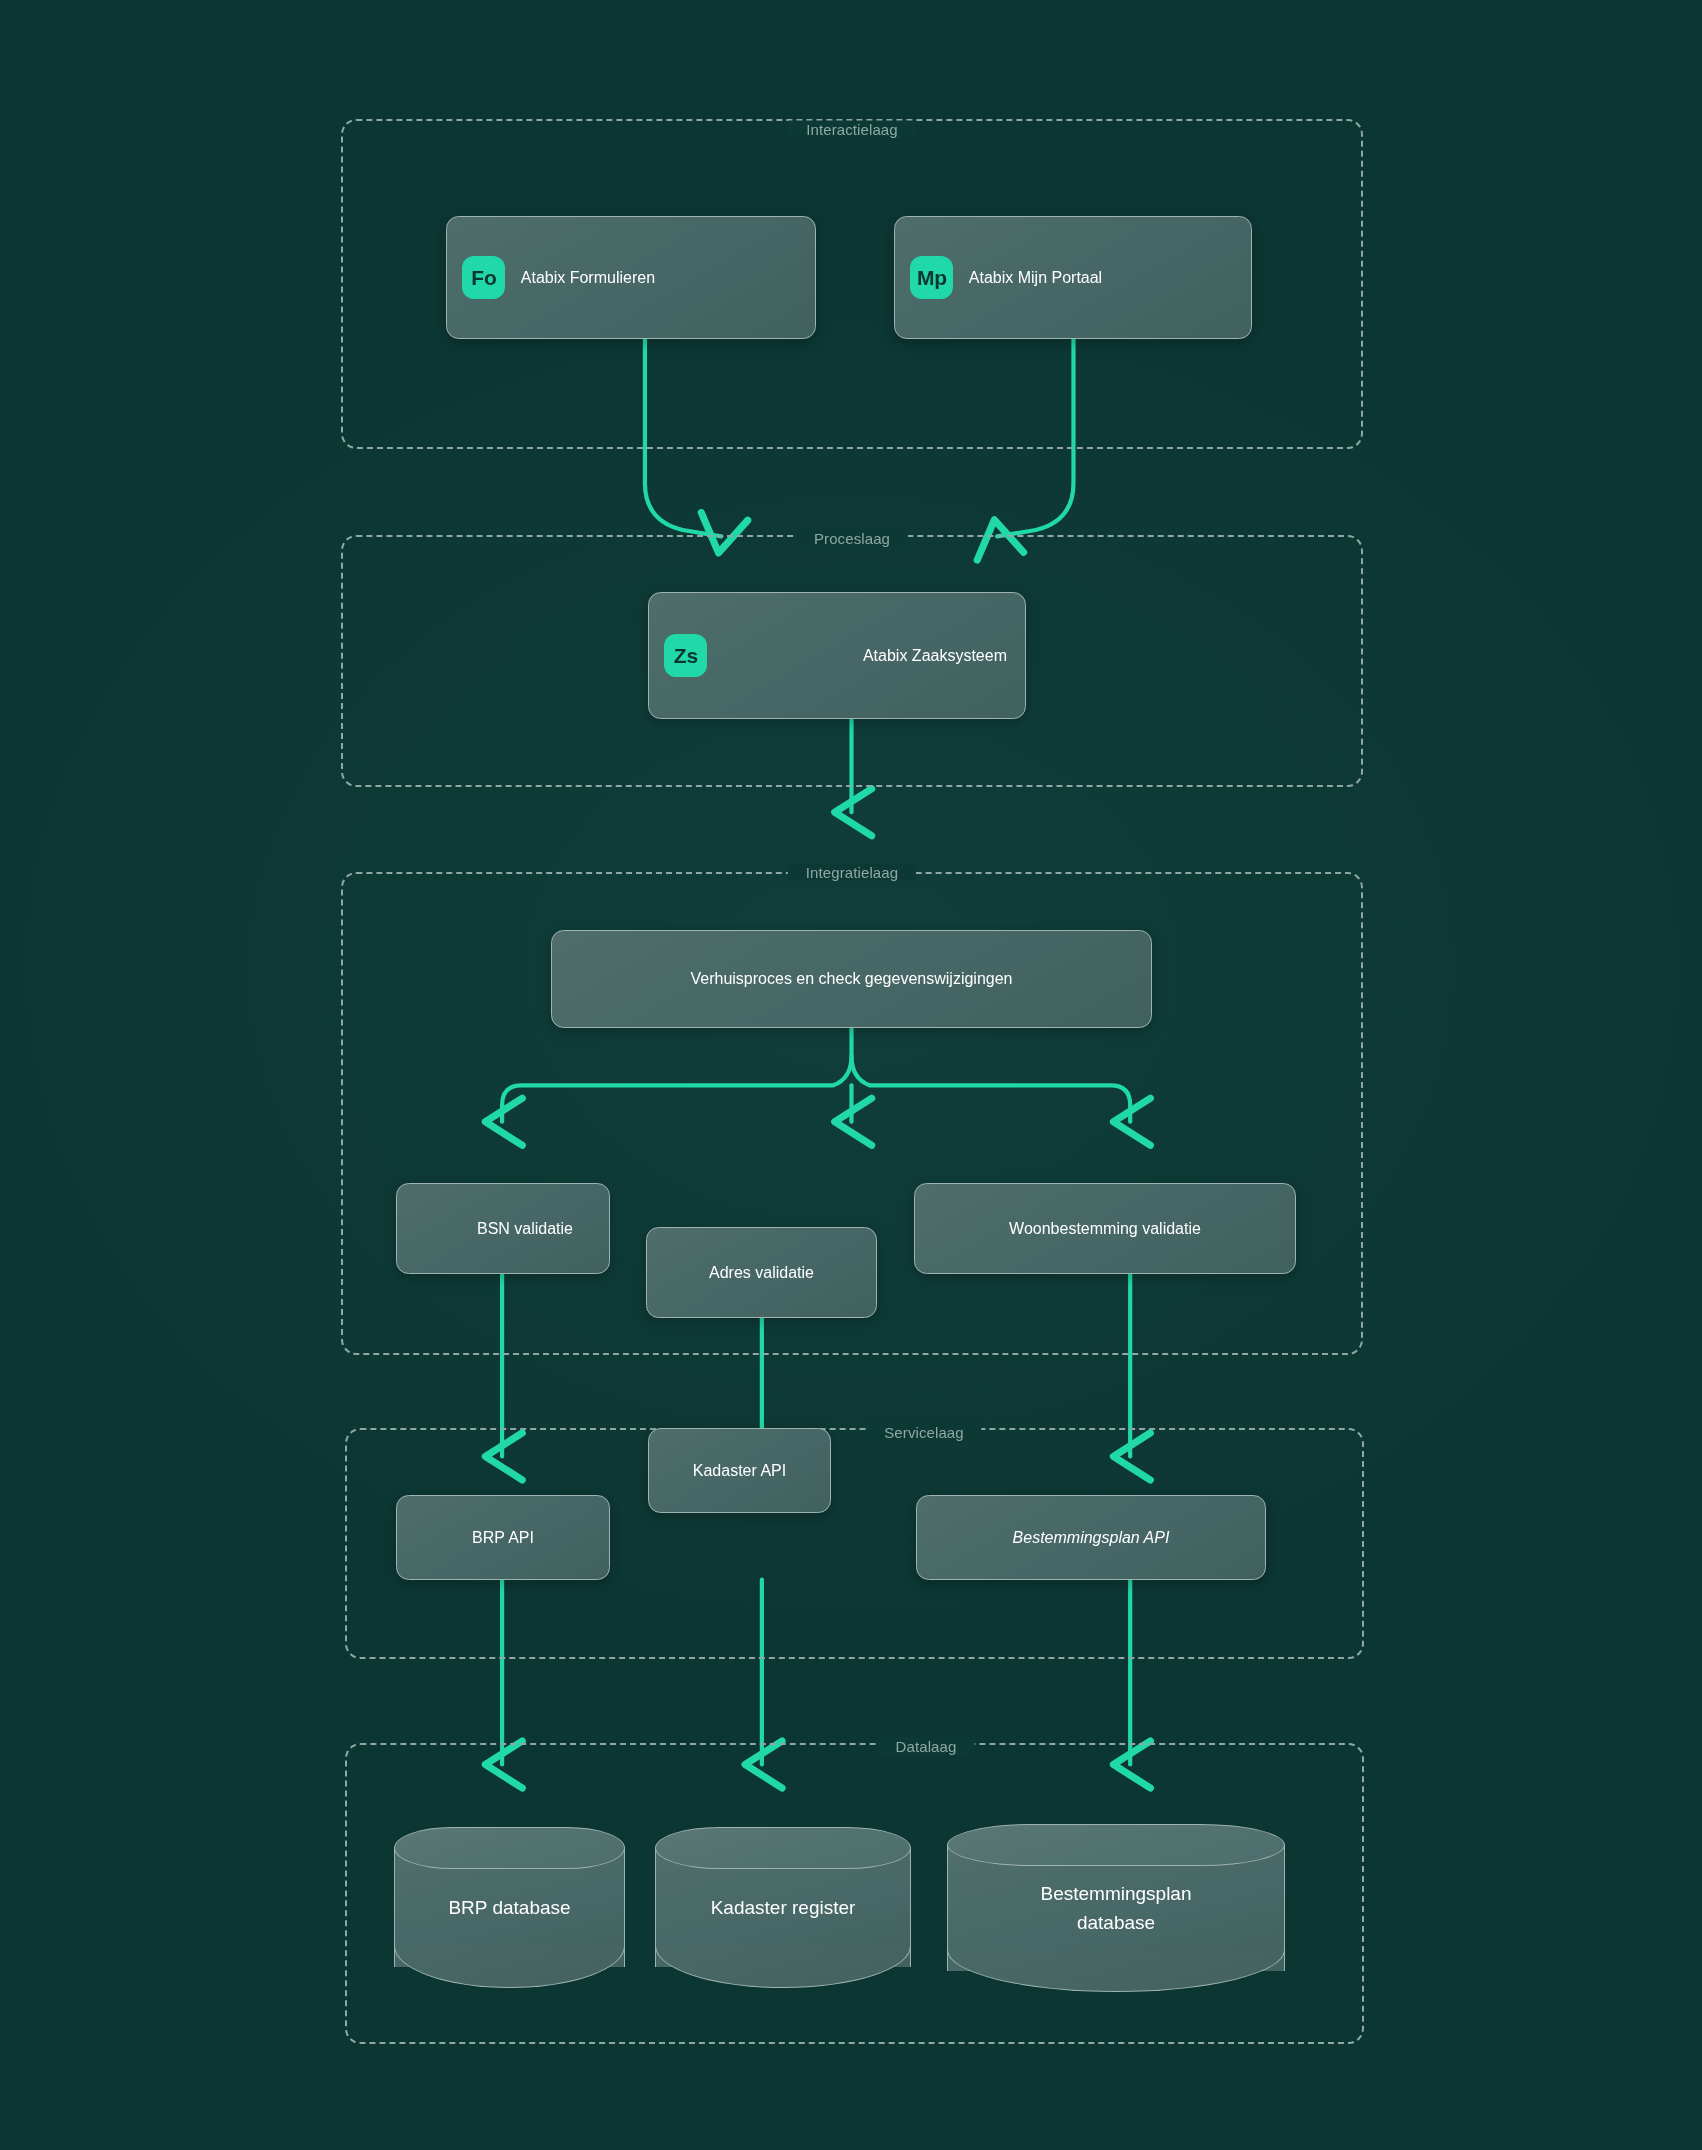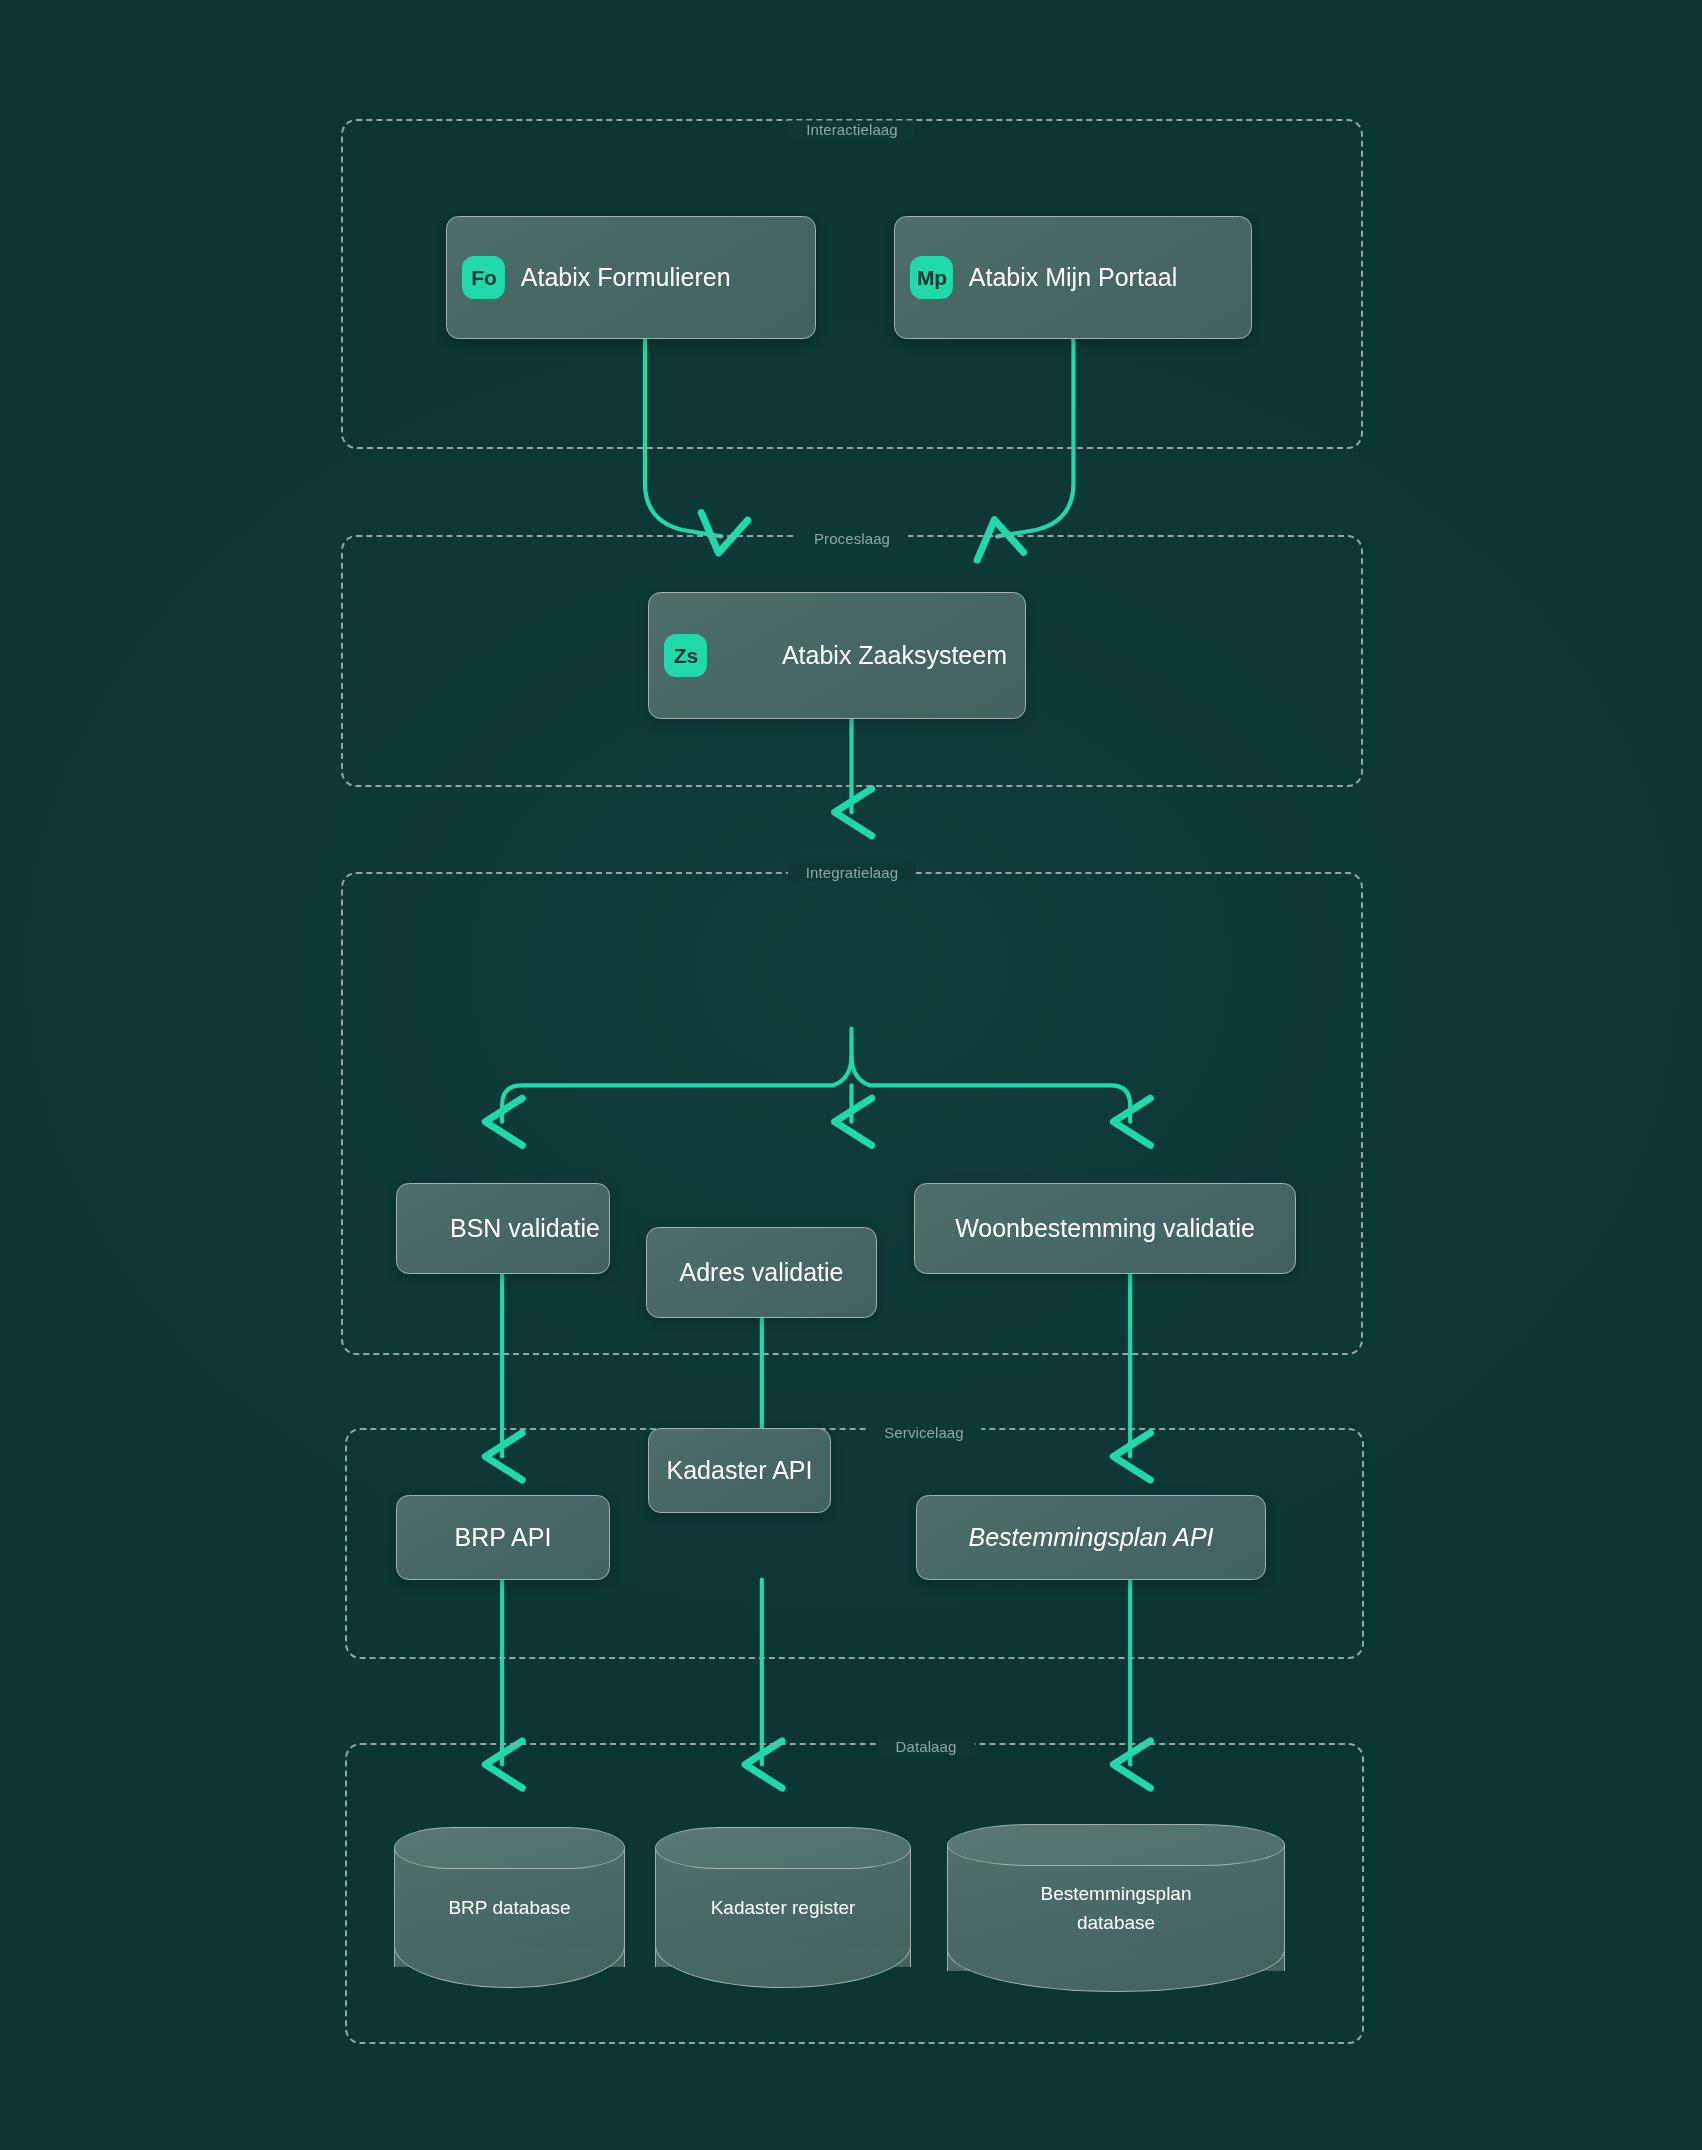--- a/index.html
+++ b/index.html
@@ -45,21 +45,21 @@
     display: flex;
     align-items: center;
     justify-content: center;
     background: linear-gradient(150deg, #4e6d6b 0%, #466765 55%, #41615f 100%);
     border: 1.4px solid #9fb3b0;
     border-radius: 12.6px;
     color: #ffffff;
     box-shadow: 0 3.5px 11.2px rgba(0,0,0,0.22);
   }
   .node .label {
-    font-size: 25px;
+    font-size: 16px;
     font-weight: 400;
     color: #ffffff;
     text-align: center;
     line-height: 1.35;
     white-space: nowrap;
   }
   .node.app { padding: 0 18px 0 15.4px; gap: 15.4px; justify-content: flex-start; }
   .badge {
     flex: 0 0 auto;
     width: 43px;
@@ -177,20 +177,23 @@
   <div class="layer-label" style="left:852px; top:538px;">Proceslaag</div>
 
   <div class="node app" style="left:648px; top:592px; width:378px; height:127px;justify-content:space-between;">
     <span class="badge">Zs</span>
     <span class="label">Atabix Zaaksysteem</span>
   </div>
 
   <div class="layer" style="left:341px; top:872px; width:1022px; height:483px;"></div>
   <div class="layer-label" style="left:852px; top:872px;">Integratielaag</div>
 
+  <div class="node" style="left:551px; top:930px; width:601px; height:98px;">
+    <span class="label">Verhuisproces en check gegevenswijzigingen</span>
+  </div>
 
   <div class="node" style="left:396px; top:1183px; width:214px; height:91px;padding-left:44px;">
     <span class="label">BSN validatie</span>
   </div>
 
   <div class="node" style="left:646px; top:1183px; width:231px; height:91px;margin-top:44px;">
     <span class="label">Adres validatie</span>
   </div>
 
   <div class="node" style="left:914px; top:1183px; width:382px; height:91px;">

